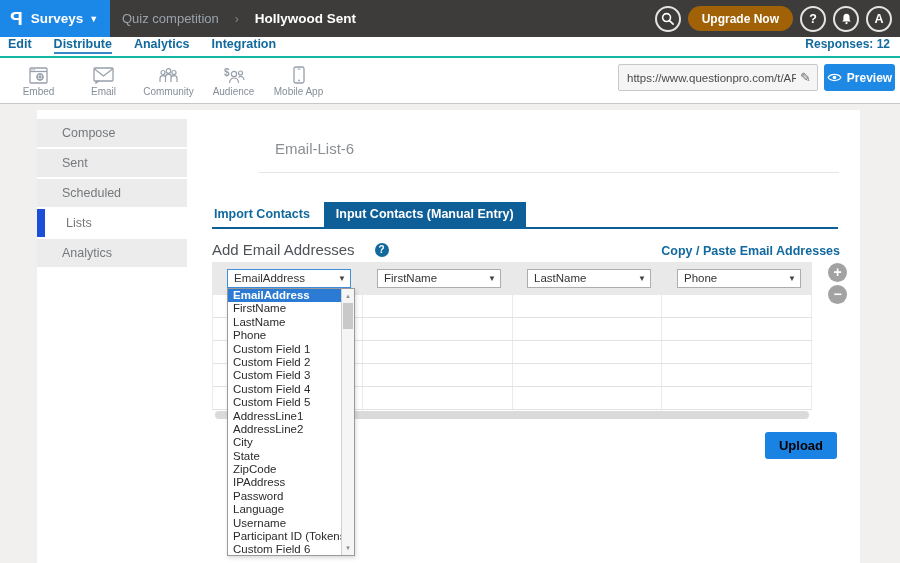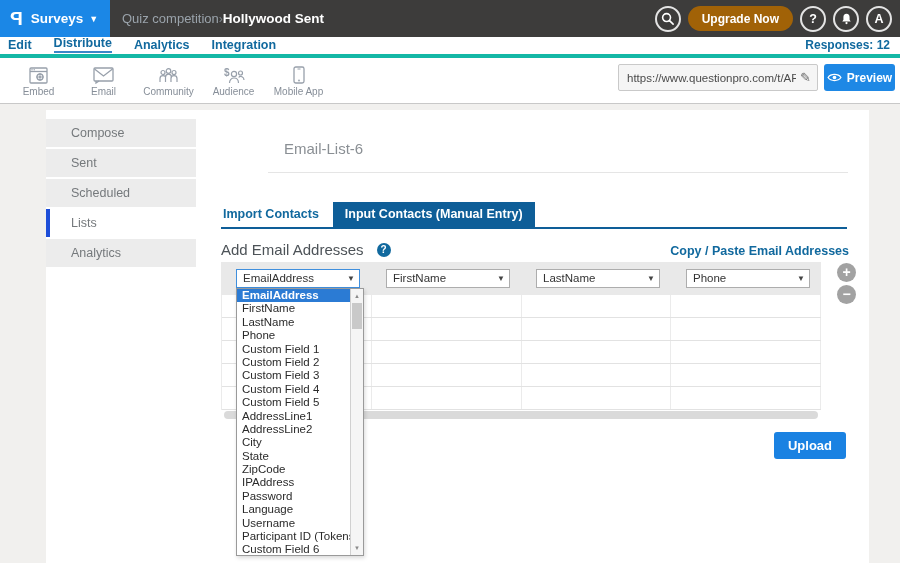--- a/index.html
+++ b/index.html
@@ -7,69 +7,69 @@
     font-family:"Liberation Sans", sans-serif; }
 
   
   .topbar { position:absolute; left:0; top:0; width:900px; height:37px; background:#3d3c3b;
     display:flex; align-items:center; }
   .logo-block { width:110px; height:37px; background:#1b87e6; display:flex; align-items:center;
     padding-left:10px; gap:8px; cursor:pointer; }
   .qp-logo { color:#fff; font-size:19px; font-weight:bold; transform:scaleX(-1); display:inline-block; }
   .product-name { color:#fff; font-size:13.5px; font-weight:600; }
   .caret { color:#fff; font-size:9px; margin-left:-2px; }
-  .breadcrumb { display:flex; align-items:center; gap:0; margin-left:12px; font-size:13px; }
+  .breadcrumb { display:flex; align-items:center; gap:16px; margin-left:12px; font-size:13px; }
   .bc-parent { color:#9aa3ab; }
   .bc-sep { color:#7d858c; font-size:12px; }
   .bc-current { color:#ffffff; font-weight:600; font-size:13.5px; }
   .topbar-right { margin-left:auto; display:flex; align-items:center; gap:7px; padding-right:8px; }
   .tb-circle { width:26px; height:26px; border-radius:50%; border:2px solid #e4e4e4; color:#fff;
     display:flex; align-items:center; justify-content:center; font-size:12.5px; font-weight:bold; cursor:pointer; }
   .upgrade-btn { height:25px; border-radius:13px; background:#a16207; color:#fff; font-size:12px;
     font-weight:bold; display:flex; align-items:center; padding:0 14px; cursor:pointer; }
 
   
   .subnav { position:absolute; left:0; top:37px; width:900px; height:21px; background:#fff;
-    border-bottom:4px solid #14b8a6; display:flex; align-items:center; padding:0 10px 2px 8px; }
+    border-bottom:2px solid #14b8a6; display:flex; align-items:flex-start; padding:0 10px 2px 8px; }
   .nav-item { color:#11699e; font-size:12.5px; font-weight:bold; margin-right:22px; cursor:pointer; }
   .nav-item.active { border-bottom:2px solid #3a87c8; padding-bottom:1px; }
   .responses { margin-left:auto; color:#11699e; font-size:12px; font-weight:600; }
 
   
   .toolbar { position:absolute; left:0; top:58px; width:900px; height:46px; background:#fff;
     border-bottom:1px solid #c8c8c8; }
   .tool-items { display:flex; padding-left:6px; padding-top:4px; }
   .tool-item { width:65px; display:flex; flex-direction:column; align-items:center; cursor:pointer; }
   .tool-icon { height:22px; display:flex; align-items:flex-end; justify-content:center; }
   .tool-label { font-size:10px; color:#868e98; margin-top:2px; }
   .url-box { position:absolute; left:618px; top:6px; width:200px; height:27px; background:#f5f5f5;
     border:1px solid #c9c9c9; border-radius:2px; display:flex; align-items:center; padding:0 6px 0 8px; }
   .url-text { font-size:11.5px; color:#4a4a4a; white-space:nowrap; overflow:hidden; flex:1; }
   .pencil { font-size:13px; color:#6a6a6a; margin-left:4px; cursor:pointer; }
   .preview-btn { position:absolute; left:824px; top:6px; width:71px; height:27px; background:#1e88e5;
     border-radius:3px; color:#fff; font-size:12px; font-weight:600; display:flex; align-items:center;
     justify-content:center; gap:5px; cursor:pointer; }
 
   
-  .card { position:absolute; left:46px; top:110px; width:823px; height:453px; background:#fff; }
+  .card { position:absolute; left:37px; top:110px; width:823px; height:453px; background:#fff; }
   .sidebar { position:absolute; left:0; top:9px; width:150px; }
   .side-item { height:28px; line-height:28px; background:#ececec; color:#75797c; font-size:12.5px;
     padding-left:25px; margin-bottom:2px; cursor:pointer; }
-  .side-item.active { background:#fff; border-left:4px solid #1d4ed8; padding-left:21px; }
+  .side-item.active { background:#fff; border-left:8px solid #1d4ed8; padding-left:21px; }
 
   
   .page-title { position:absolute; left:238px; top:30px; font-size:15px; color:#8a8f94; }
   .title-rule { position:absolute; left:222px; top:62px; width:580px; height:1px; background:#e5e5e5; }
   .tabs { position:absolute; left:175px; top:92px; display:flex; align-items:flex-end; }
   .tab { font-size:12.5px; font-weight:bold; height:25px; line-height:25px; cursor:pointer; }
   .tab.inactive { color:#11699e; padding:0 14px 0 2px; }
   .tab.active { background:#0e5e98; color:#fff; padding:0 12px; }
   .tab-underline { position:absolute; left:175px; top:117px; width:626px; height:2px; background:#0e5e98; }
   .section-heading { position:absolute; left:175px; top:131px; font-size:15px; color:#4d5358;
-    display:flex; align-items:center; gap:13px; }
+    display:flex; align-items:center; gap:20px; }
   .help-badge { width:14px; height:14px; border-radius:50%; background:#11699e; color:#fff;
     font-size:10px; font-weight:bold; display:flex; align-items:center; justify-content:center; cursor:pointer; }
   .copy-link { position:absolute; right:20px; top:134px; font-size:12.5px; font-weight:600;
     color:#11699e; cursor:pointer; }
 
   
   .grid-header { position:absolute; left:175px; top:152px; width:600px; height:33px; background:#e9e9e9;
     display:flex; }
   .hcol { width:150px; }
   .col-select { position:relative; margin:7px 0 0 15px; width:124px; height:19px; background:#fff;
@@ -79,21 +79,21 @@
   .sel-caret { position:absolute; right:4px; top:0; font-size:8px; color:#444; line-height:17px; }
   .grid-rows { position:absolute; left:175px; top:185px; width:600px; border-left:1px solid #ebebeb; }
   .grid-row { display:flex; height:23px; border-bottom:1px solid #e2e2e2; }
   .grid-cell { width:150px; border-right:1px solid #ebebeb; cursor:text; }
   .hscrollbar { position:absolute; left:178px; top:301px; width:594px; height:8px; background:#dadada;
     border-radius:4px; cursor:pointer; }
   .round-btn { position:absolute; left:791px; width:19px; height:19px; border-radius:50%;
     background:#a2a2a2; color:#fff; font-size:14px; font-weight:bold; text-align:center;
     line-height:18px; cursor:pointer; }
   .upload-btn { position:absolute; left:728px; top:322px; width:72px; height:27px; background:#1a82e2;
-    border-radius:3px; color:#ffffff; font-size:13px; font-weight:600; display:flex; align-items:center;
+    border-radius:3px; color:#000000; font-size:13px; font-weight:600; display:flex; align-items:center;
     justify-content:center; cursor:pointer; }
 
   
   .dropdown-panel { position:absolute; left:190px; top:178px; width:128px; height:268px; background:#fff;
     border:1px solid #9a9a9a; z-index:30; box-shadow:1px 2px 4px rgba(0,0,0,.15); }
   .dd-list { position:absolute; left:0; top:0; right:13px; bottom:0; overflow:hidden; }
   .dd-item { height:13.4px; line-height:13.4px; font-size:11.5px; color:#2a2a2a; padding-left:5px;
     white-space:nowrap; overflow:hidden; cursor:pointer; }
   .dd-item.selected { background:#2b7bd4; color:#fff; font-weight:bold; }
   .dd-scrollbar { position:absolute; right:0; top:0; bottom:0; width:13px; background:#f5f5f5;

